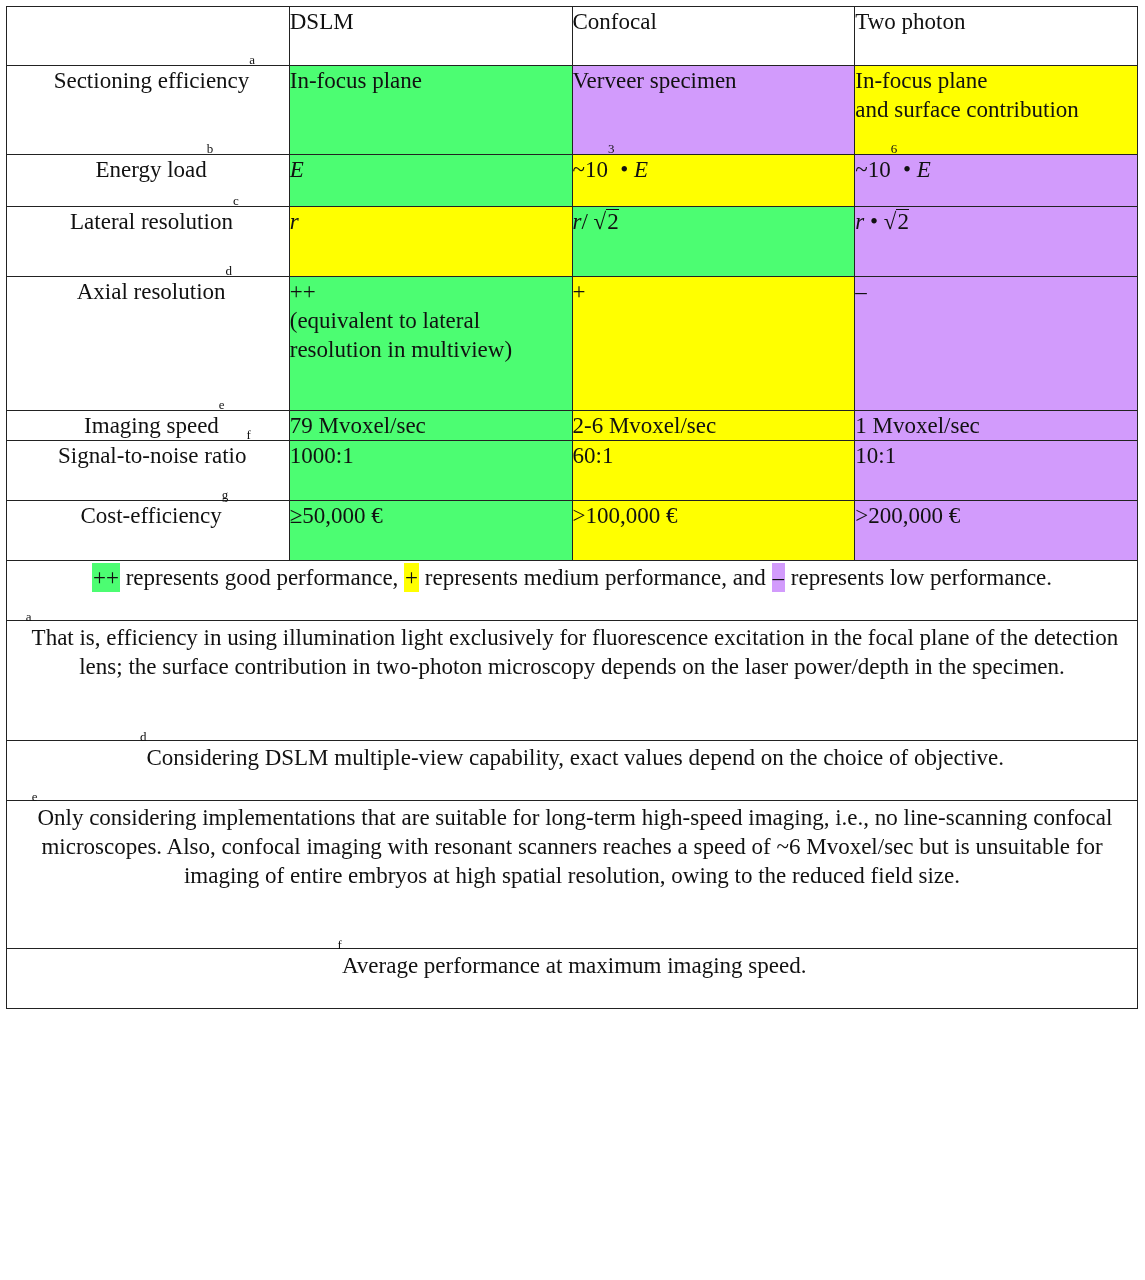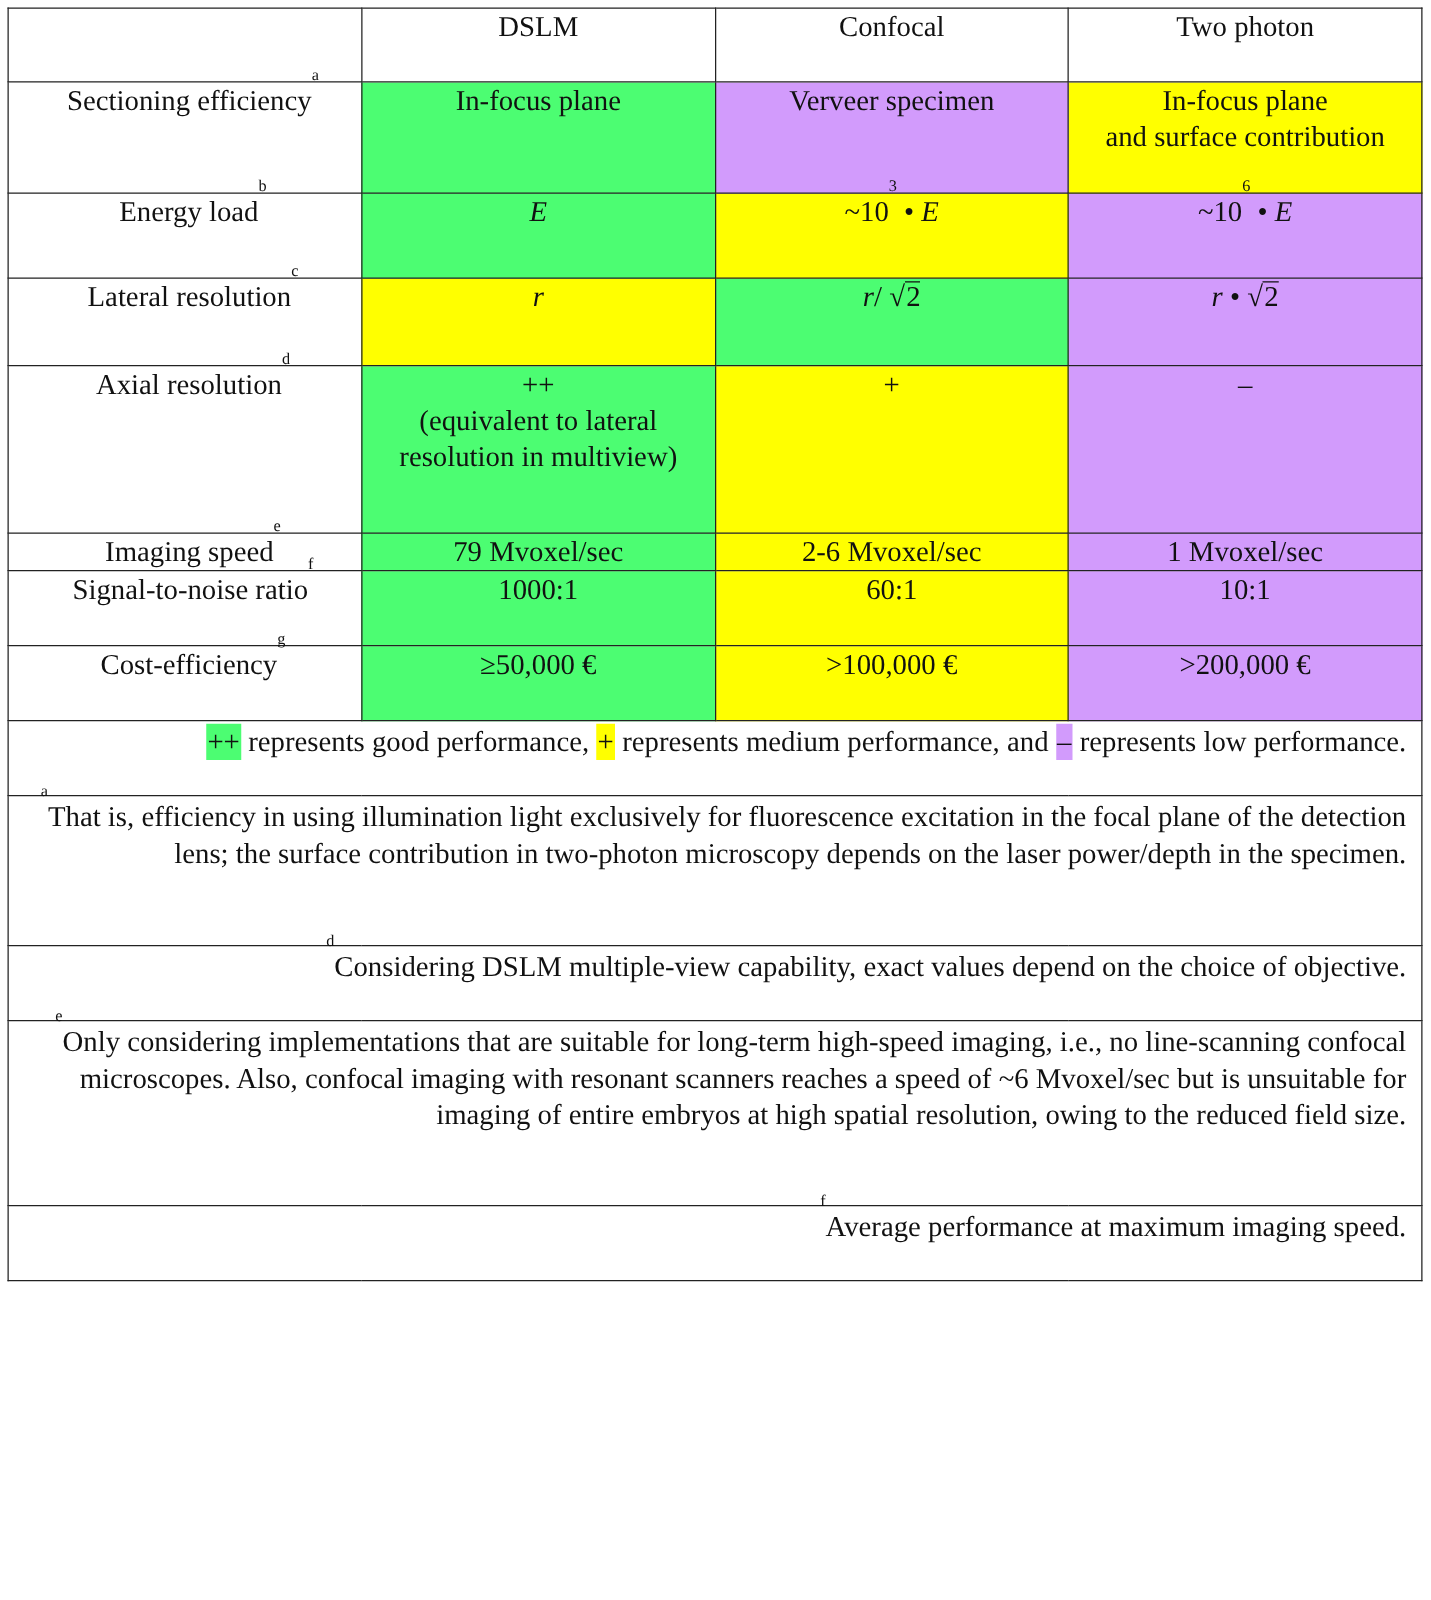--- a/index.html
+++ b/index.html
@@ -3,27 +3,27 @@
 <meta charset="utf-8">
 <style>
   html, body { margin:0; padding:0; background:#ffffff; }
   body { width:1145px; height:1280px; position:relative; overflow:hidden;
          font-family:"Liberation Serif", serif; color:#111; font-size:23px; }
   .tbl { position:absolute; left:6px; top:6px; width:1132px; border-collapse:collapse; table-layout:fixed; }
   .tbl td { border:1.5px solid #222; vertical-align:top; padding:0; line-height:29px; }
   .c0 { width:282px; }
   .c1, .c2, .c3 { width:282px; }
   .lbl { padding-left:13px !important; text-align:center; }
-  .val { text-align:center; }
+  .val { text-align:left; }
   .green { background:#4cfd72; }
   .yellow { background:#ffff00; }
   .purple { background:#d29bfc; }
   sup { font-size:13px; vertical-align:top; position:relative; top:-6px; line-height:0; }
   .ital { font-style:italic; }
-  .note { padding:2px 12px 0 12px !important; text-align:right; }
+  .note { padding:2px 12px 0 12px !important; text-align:center; }
   .sw { display:inline-block; padding:0 1px; }
   .sqrt { display:inline-block; position:relative; }
   .sqrt .rad { display:inline-block; border-top:1.3px solid #111; padding-left:1px; line-height:24px; }
 </style>
 </head>
 <body>
 
 <table class="tbl">
   <colgroup>
       <col class="c0">
@@ -42,21 +42,21 @@
   <tr style="height:89px">
     <td class="lbl"><span>Sectioning efficiency</span><sup>a</sup></td>
     <td class="val green">In-focus plane</td>
     <td class="val purple">Verveer specimen</td>
     <td class="val yellow">
           <div>In-focus plane</div>
           <div>and surface contribution</div>
         </td>
   </tr>
 
-  <tr style="height:68px">
+  <tr style="height:52px">
     <td class="lbl"><span>Energy load</span><sup>b</sup></td>
     <td class="val green"><span class="ital">E</span></td>
     <td class="val yellow"><span>~10</span><sup>3</sup><span> • </span><span class="ital">E</span></td>
     <td class="val purple"><span>~10</span><sup>6</sup><span> • </span><span class="ital">E</span></td>
   </tr>
 
   <tr style="height:70px">
     <td class="lbl"><span>Lateral resolution</span><sup>c</sup></td>
     <td class="val yellow"><span class="ital">r</span></td>
     <td class="val green"><span class="ital">r</span><span>/ </span><span class="sqrt"><span>√</span><span class="rad">2</span></span></td>

